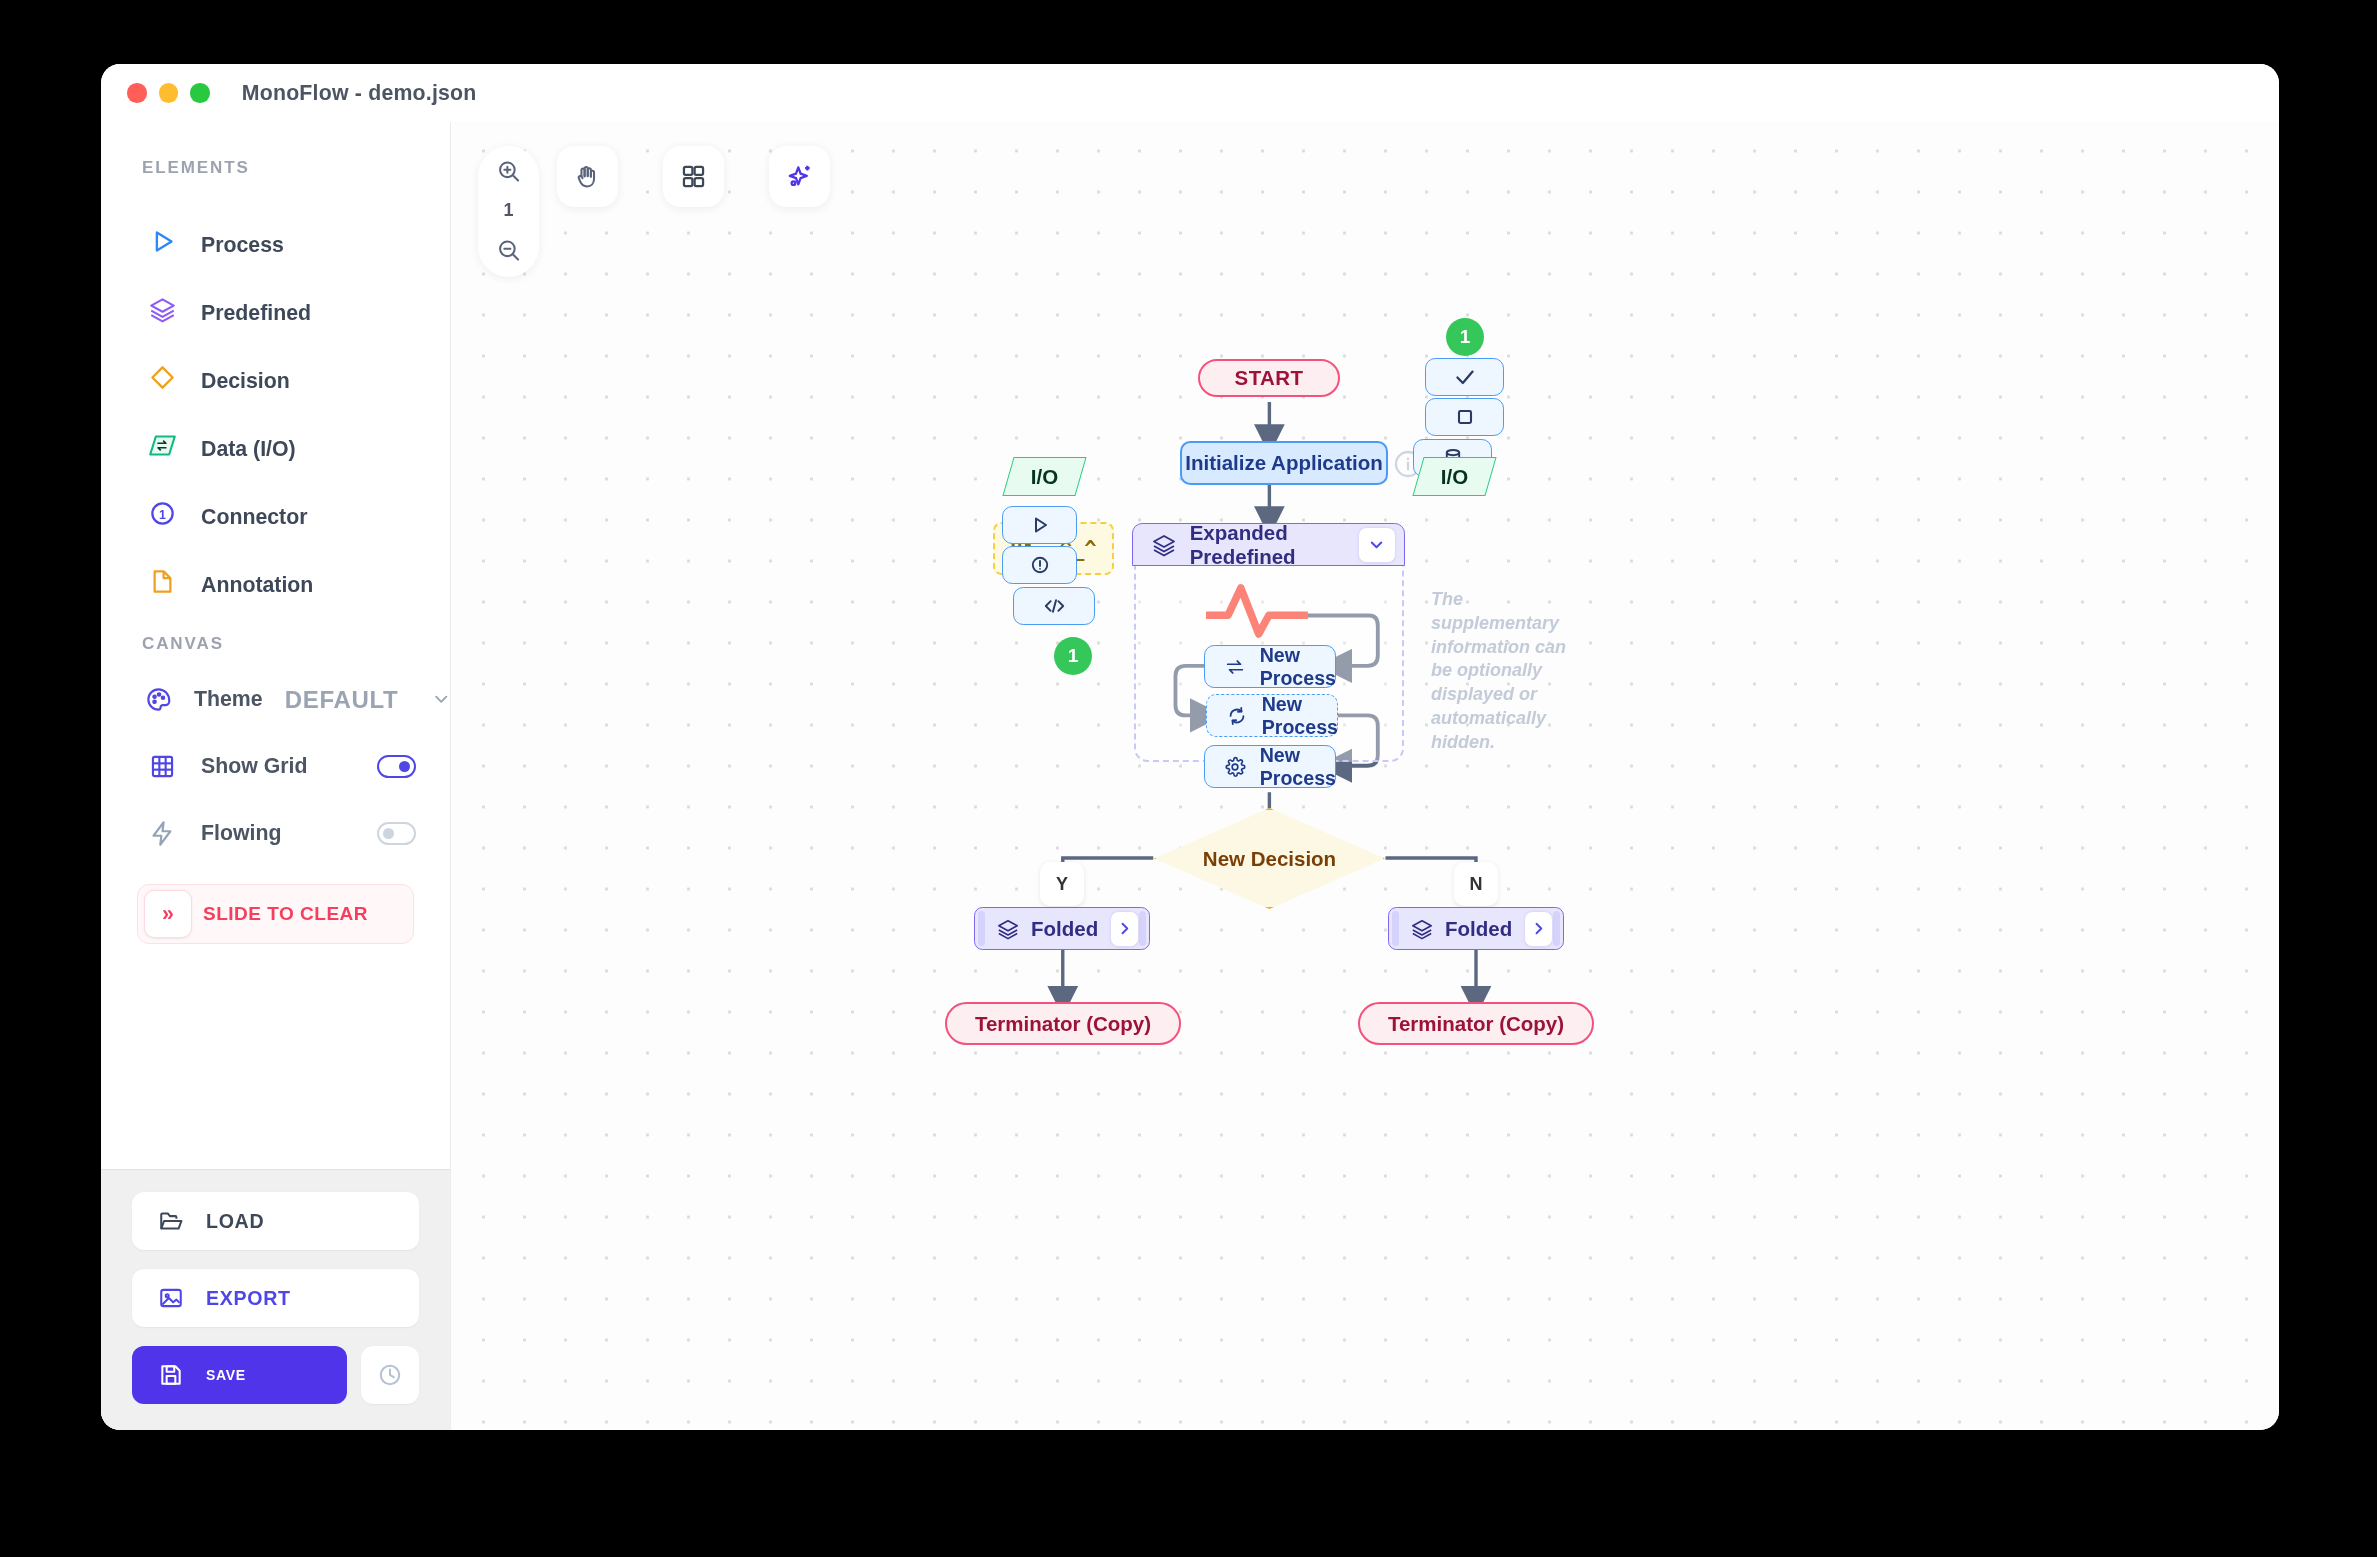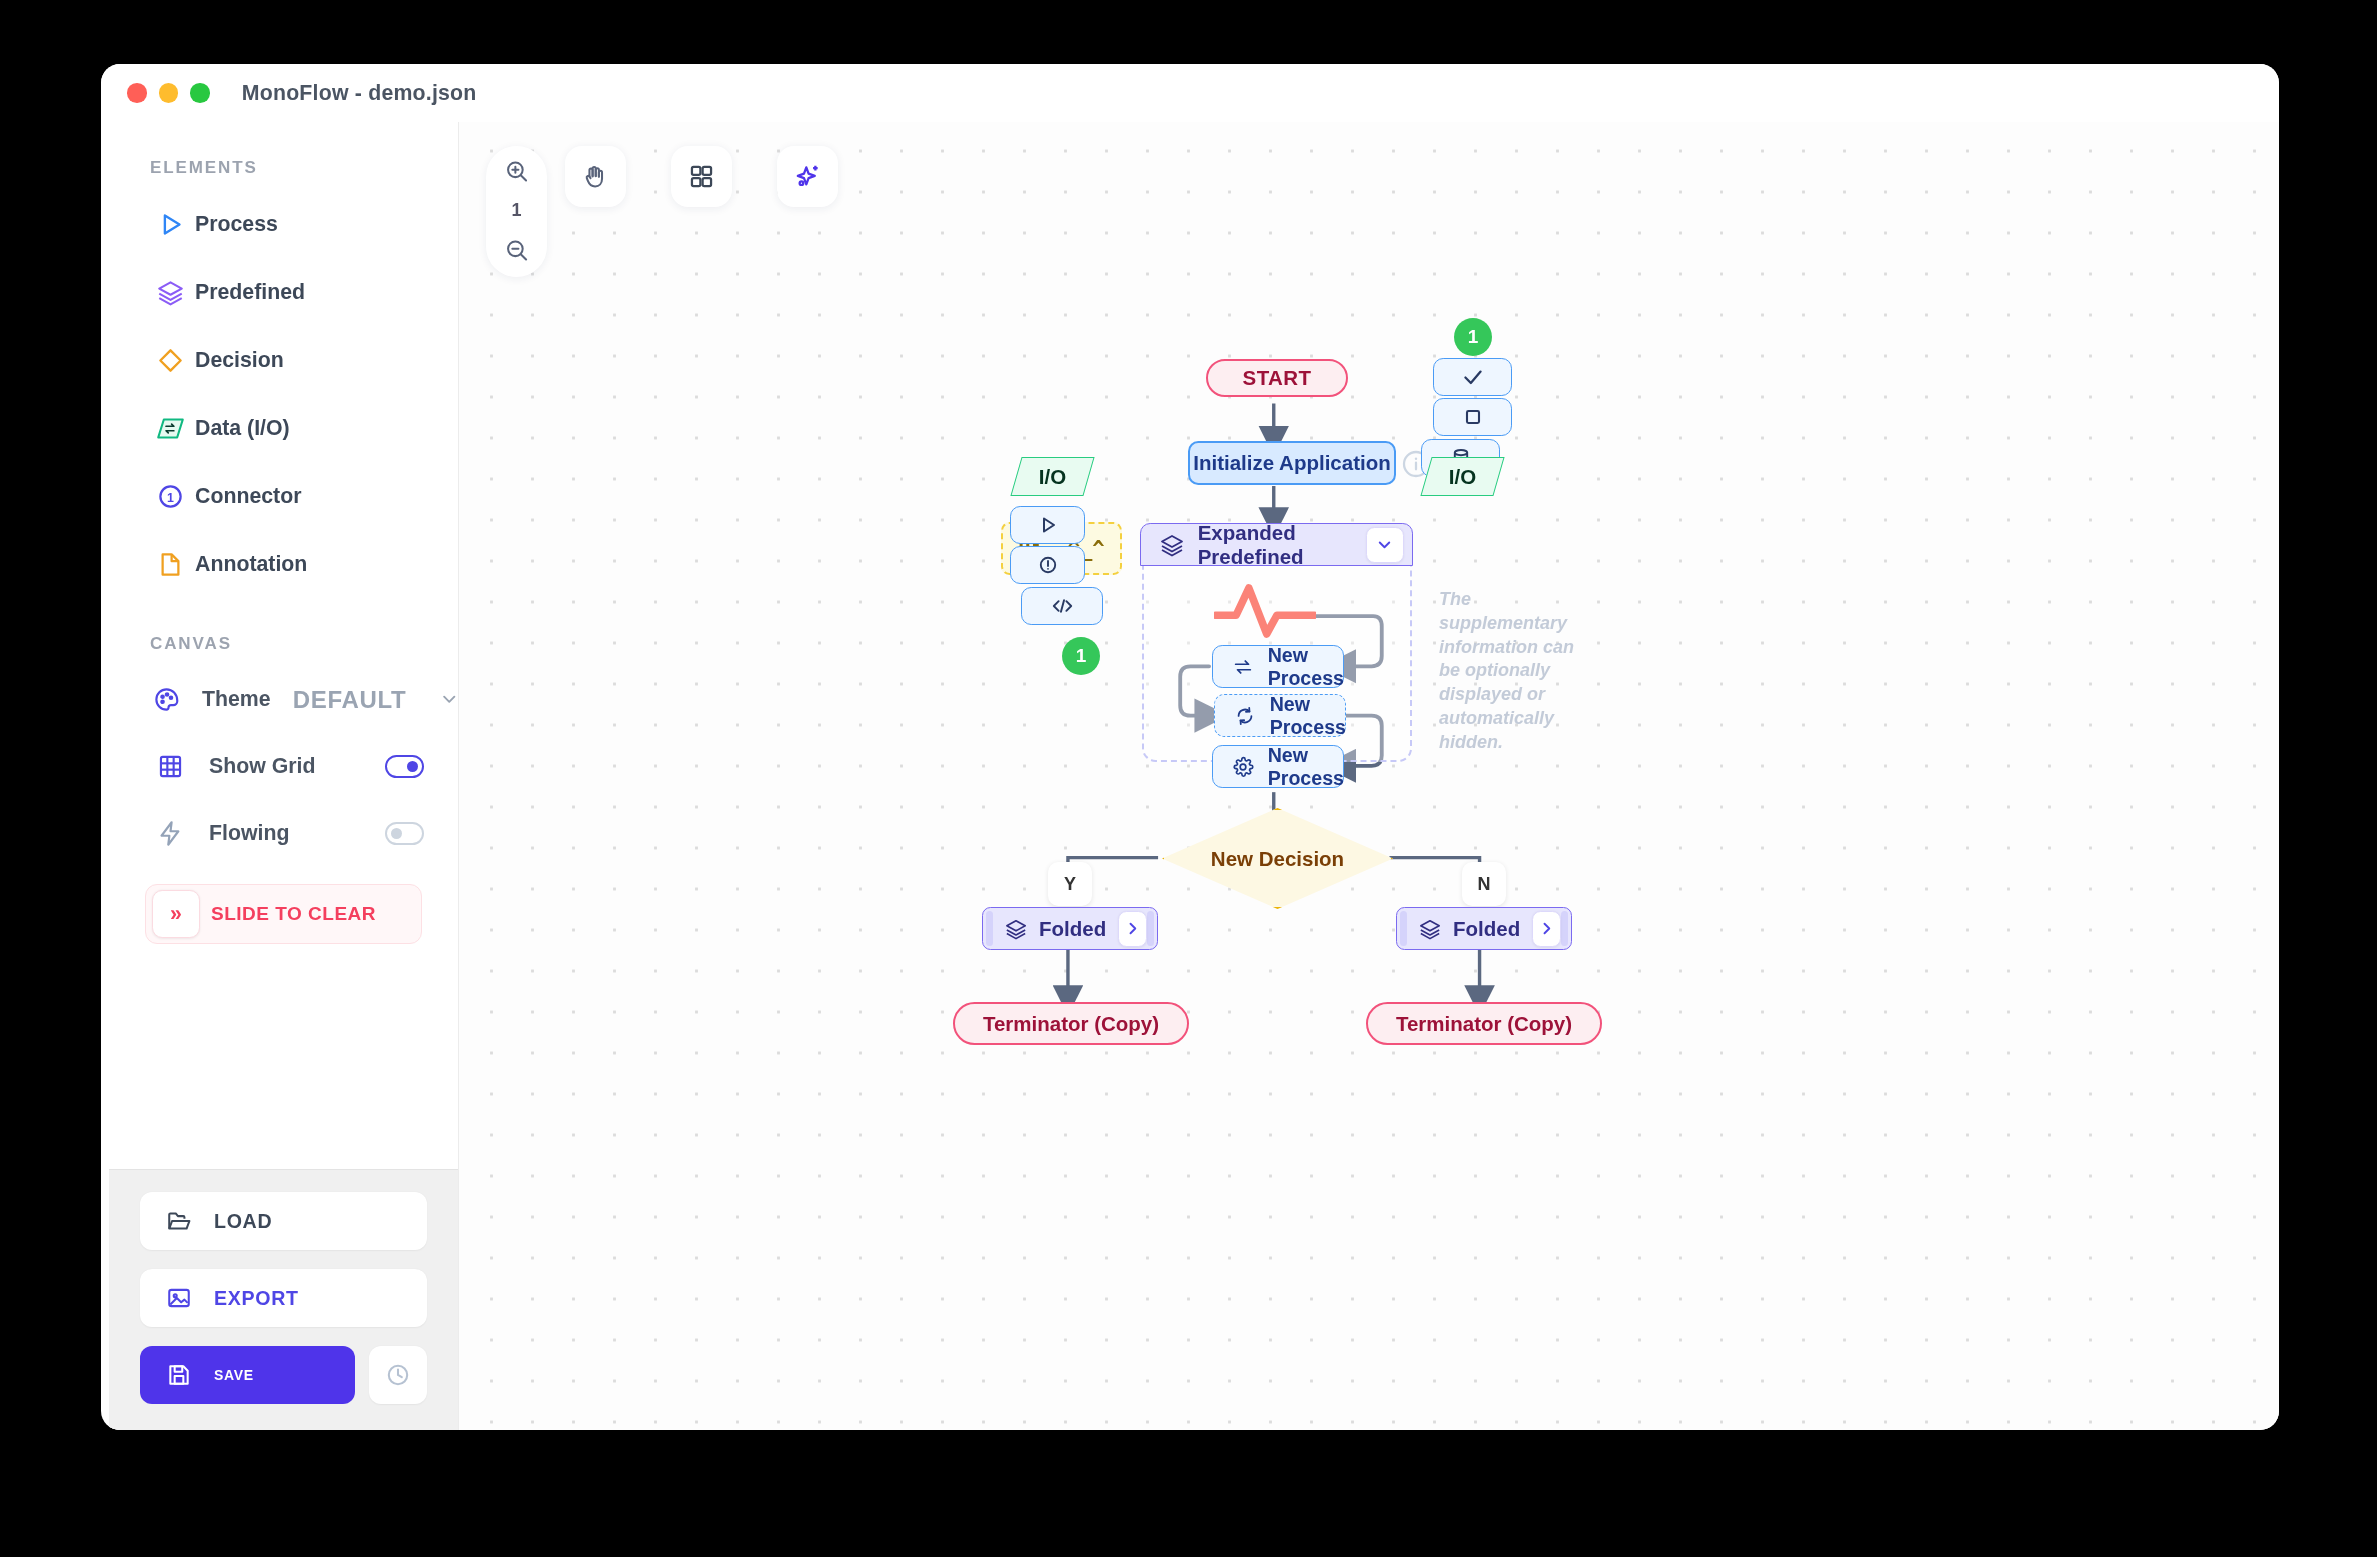--- a/index.html
+++ b/index.html
@@ -29,36 +29,36 @@
   .traffic { display: flex; gap: 12px; align-items: center; }
   .dot { width: 19.6px; height: 19.6px; border-radius: 50%; }
   .dot.red { background: #ff5f57; }
   .dot.yellow { background: #febc2e; }
   .dot.green { background: #28c840; }
   #win-title {
     margin-left: 32px;
     font-size: 21.3px; font-weight: bold;
     color: #4b5563; letter-spacing: 0.2px;
   }
-  #body-row { flex: 1; display: flex; min-height: 0; padding-left: 8px; }
+  #body-row { flex: 1; display: flex; min-height: 0; }
 
   
   #sidebar {
     width: 350px; flex: 0 0 350px;
     display: flex; flex-direction: column;
     border-right: 0.9px solid #ececec;
     background: #fff;
   }
   #sidebar-scroll { flex: 1; padding: 0 0 8.5px 0; overflow: hidden; background:#fff; }
   .section-title {
     font-size: 17px; font-weight: bold; color: #9ca3af;
     letter-spacing: 1.9px; padding: 36px 0 12px 41px;
   }
   .el-item {
-    display: flex; align-items: center; gap: 8px;
+    display: flex; align-items: flex-end; gap: 22px;
     height: 68px; padding-left: 44px; cursor: pointer;
   }
   .el-icon { width: 34px; height: 34px; display:flex; align-items:center; justify-content:center; }
   .el-label { font-size: 21.3px; font-weight: bold; color: #3d4858; }
 
   .cv-item {
     display: flex; align-items: center; gap: 22px;
     height: 67px; padding: 0 34px 0 44px; cursor: pointer;
   }
   .cv-label { font-size: 21.3px; font-weight: bold; color: #4b5563; flex: 1; }

